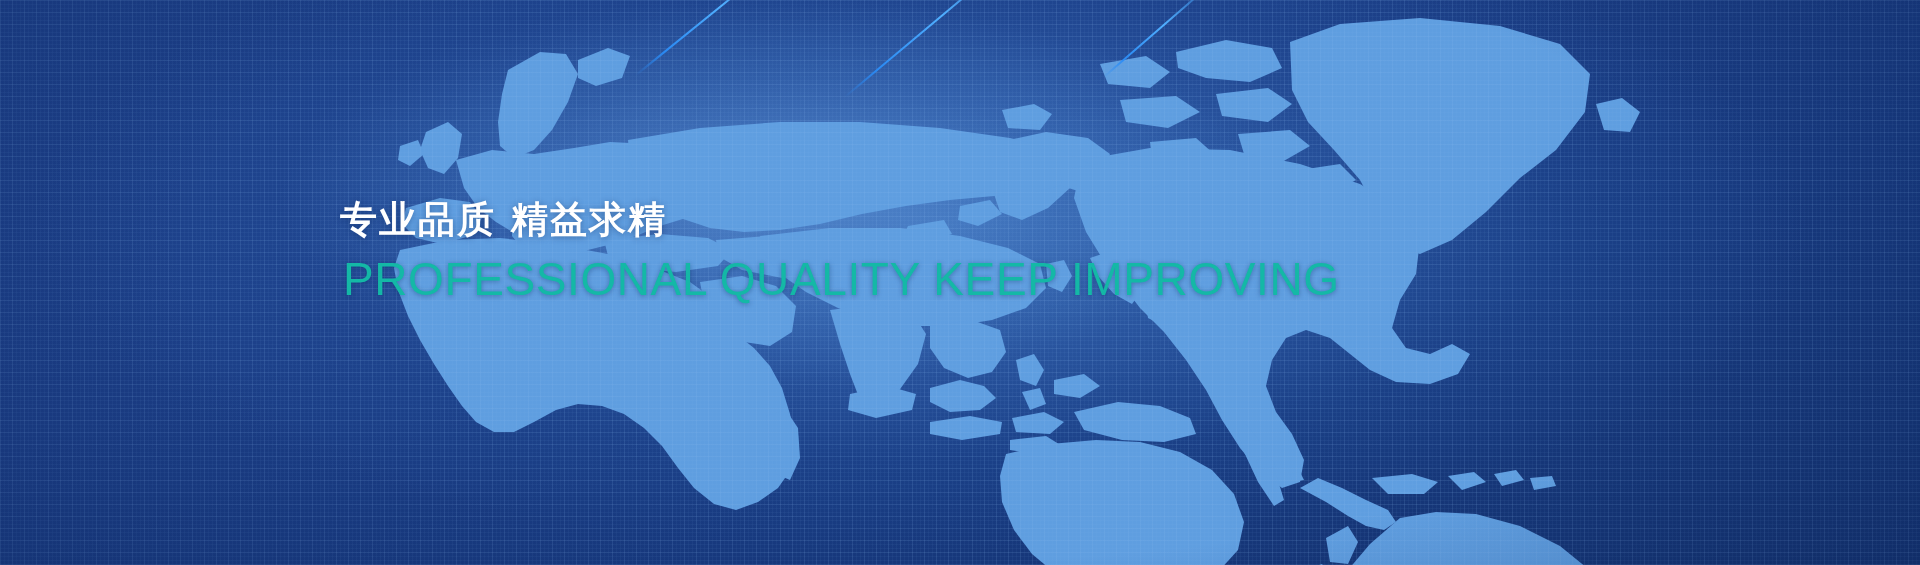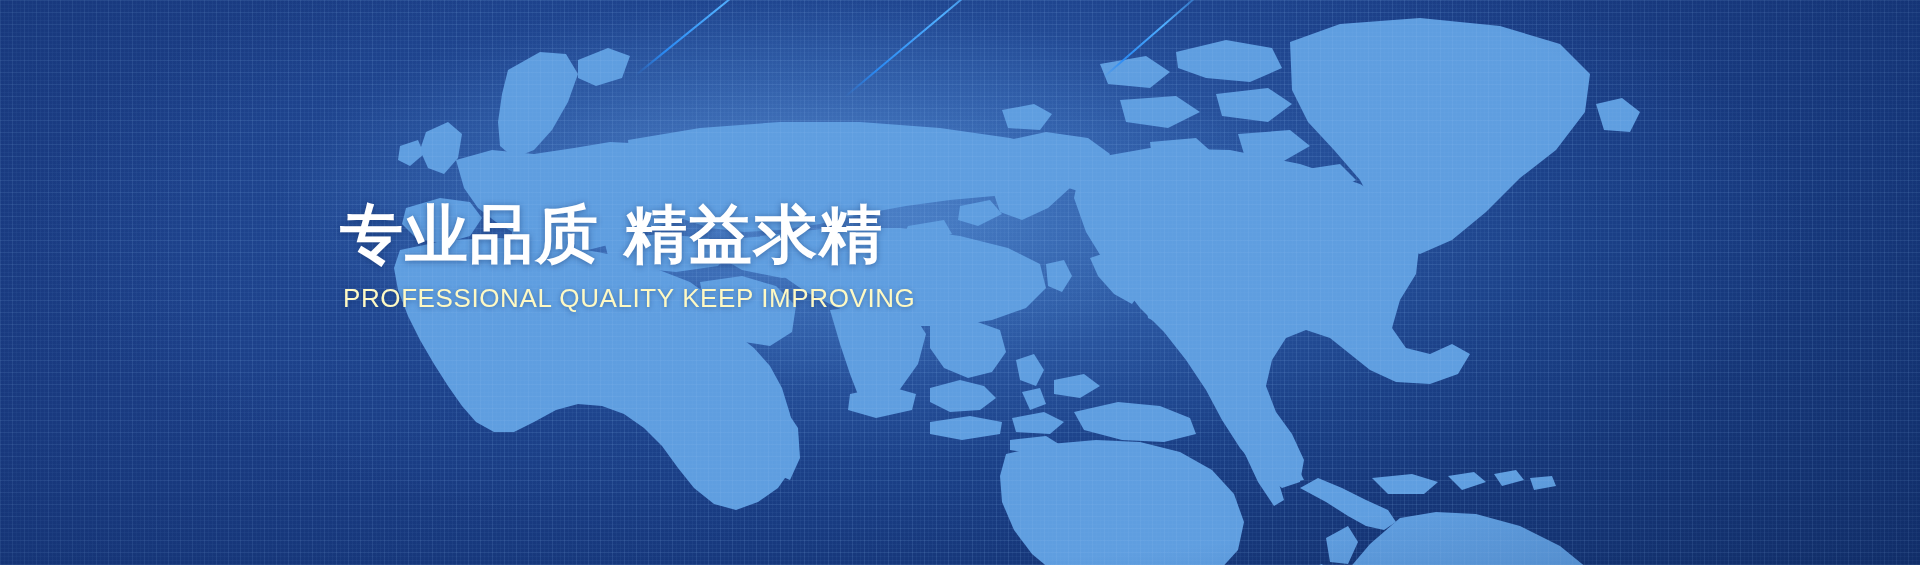--- a/index.html
+++ b/index.html
@@ -99,35 +99,35 @@
   
   #headline-block {
     position: absolute;
     left: 340px;
     top: 198px;
     z-index: 8;
   }
   #headline-cn {
     margin: 0;
     font-family: "DejaVu Sans", "Liberation Sans", sans-serif;
-    font-size: 63px;
+    font-size: 37px;
     font-weight: 700;
     line-height: 1.18;
     color: #ffffff;
     letter-spacing: 2px;
     white-space: nowrap;
     text-shadow: 0 1px 6px rgba(10,40,96,0.45);
   }
   #headline-en {
     margin: 12px 0 0 3px;
     font-family: "Liberation Sans", "DejaVu Sans", sans-serif;
-    font-size: 26px;
+    font-size: 46px;
     font-weight: 400;
     line-height: 1.1;
-    color: #fef9c3;
+    color: #14b8a6;
     letter-spacing: 0.6px;
     white-space: nowrap;
     text-shadow: 0 1px 5px rgba(10,40,96,0.40);
   }
 </style>
 </head>
 <body>
 
 <div id="banner">
 

